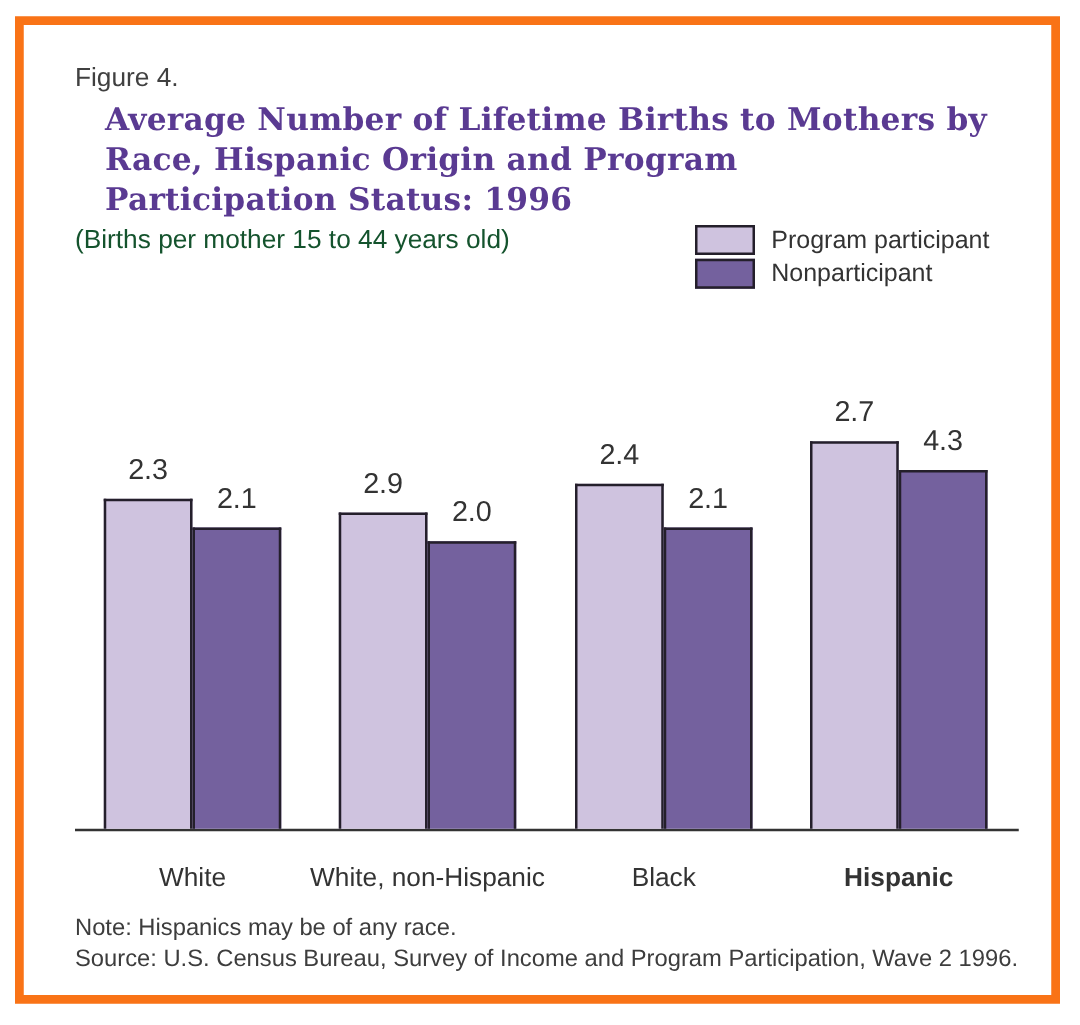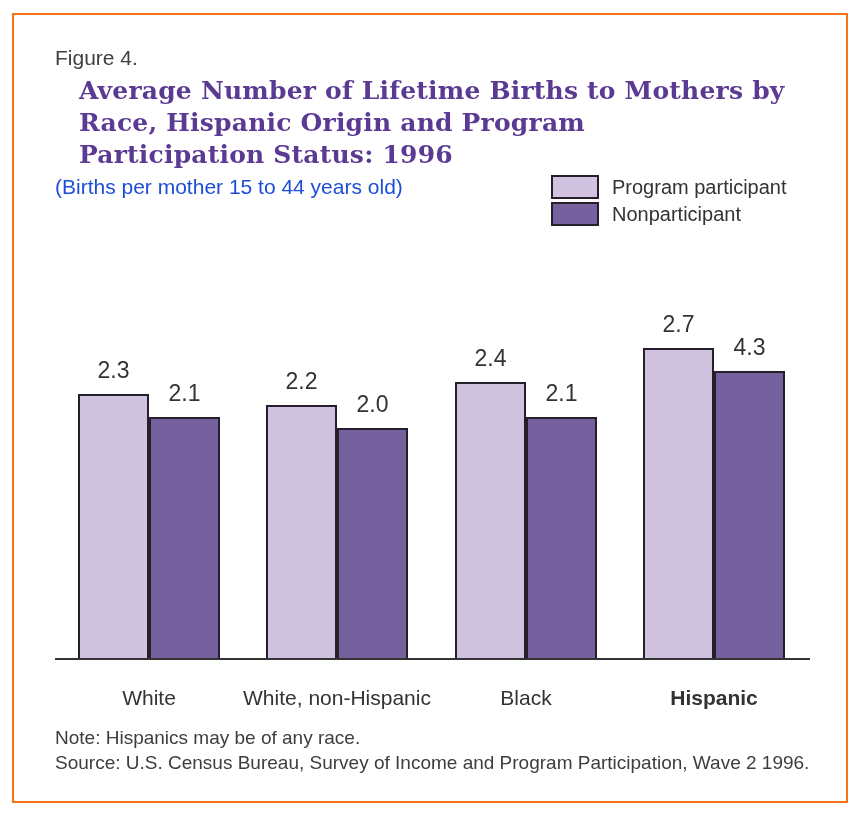--- a/index.html
+++ b/index.html
@@ -6,21 +6,21 @@
     margin: 0; padding: 0;
     width: 864px; height: 820px;
     background: #ffffff;
     font-family: "Liberation Sans", sans-serif;
     overflow: hidden;
   }
   .frame {
     position: absolute;
     left: 12px; top: 13px;
     width: 836px; height: 790px;
-    border: 2px solid #f97316;
+    border: 7px solid #f97316;
     background: #ffffff;
     box-sizing: border-box;
   }
   .figure-label {
     position: absolute;
     left: 41px; top: 31px;
     font-size: 21px;
     color: #404040;
   }
   .title {
@@ -32,21 +32,21 @@
     font-size: 25px;
     line-height: 32px;
     color: #5a3a92;
     letter-spacing: 0.2px;
   }
   .title span { display: block; margin-left: 24px; }
   .subtitle {
     position: absolute;
     left: 41px; top: 160px;
     font-size: 21px;
-    color: #1d4ed8;
+    color: #14532d;
   }
   .legend {
     position: absolute;
     left: 537px; top: 160px;
   }
   .legend-row {
     display: flex;
     align-items: center;
     margin-bottom: 3px;
   }
@@ -129,21 +129,21 @@
       <div class="legend-label">Nonparticipant</div>
     </div>
   </div>
 
   <div class="plot" id="plot">
       <div class="bar" style="left: 23px; height: 264px; background: rgb(207, 195, 223);"></div>
       <div class="bar-value" style="left: 23px; bottom: 274px;">2.3</div>
       <div class="bar" style="left: 94px; height: 241px; background: rgb(116, 97, 158);"></div>
       <div class="bar-value" style="left: 94px; bottom: 251px;">2.1</div>
       <div class="bar" style="left: 211px; height: 253px; background: rgb(207, 195, 223);"></div>
-      <div class="bar-value" style="left: 211px; bottom: 263px;">2.2</div>
+      <div class="bar-value" style="left: 211px; bottom: 263px;">2.9</div>
       <div class="bar" style="left: 282px; height: 230px; background: rgb(116, 97, 158);"></div>
       <div class="bar-value" style="left: 282px; bottom: 240px;">2.0</div>
       <div class="bar" style="left: 400px; height: 276px; background: rgb(207, 195, 223);"></div>
       <div class="bar-value" style="left: 400px; bottom: 286px;">2.4</div>
       <div class="bar" style="left: 471px; height: 241px; background: rgb(116, 97, 158);"></div>
       <div class="bar-value" style="left: 471px; bottom: 251px;">2.1</div>
       <div class="bar" style="left: 588px; height: 310px; background: rgb(207, 195, 223);"></div>
       <div class="bar-value" style="left: 588px; bottom: 320px;">2.7</div>
       <div class="bar" style="left: 659px; height: 287px; background: rgb(116, 97, 158);"></div>
       <div class="bar-value" style="left: 659px; bottom: 297px;">4.3</div>

